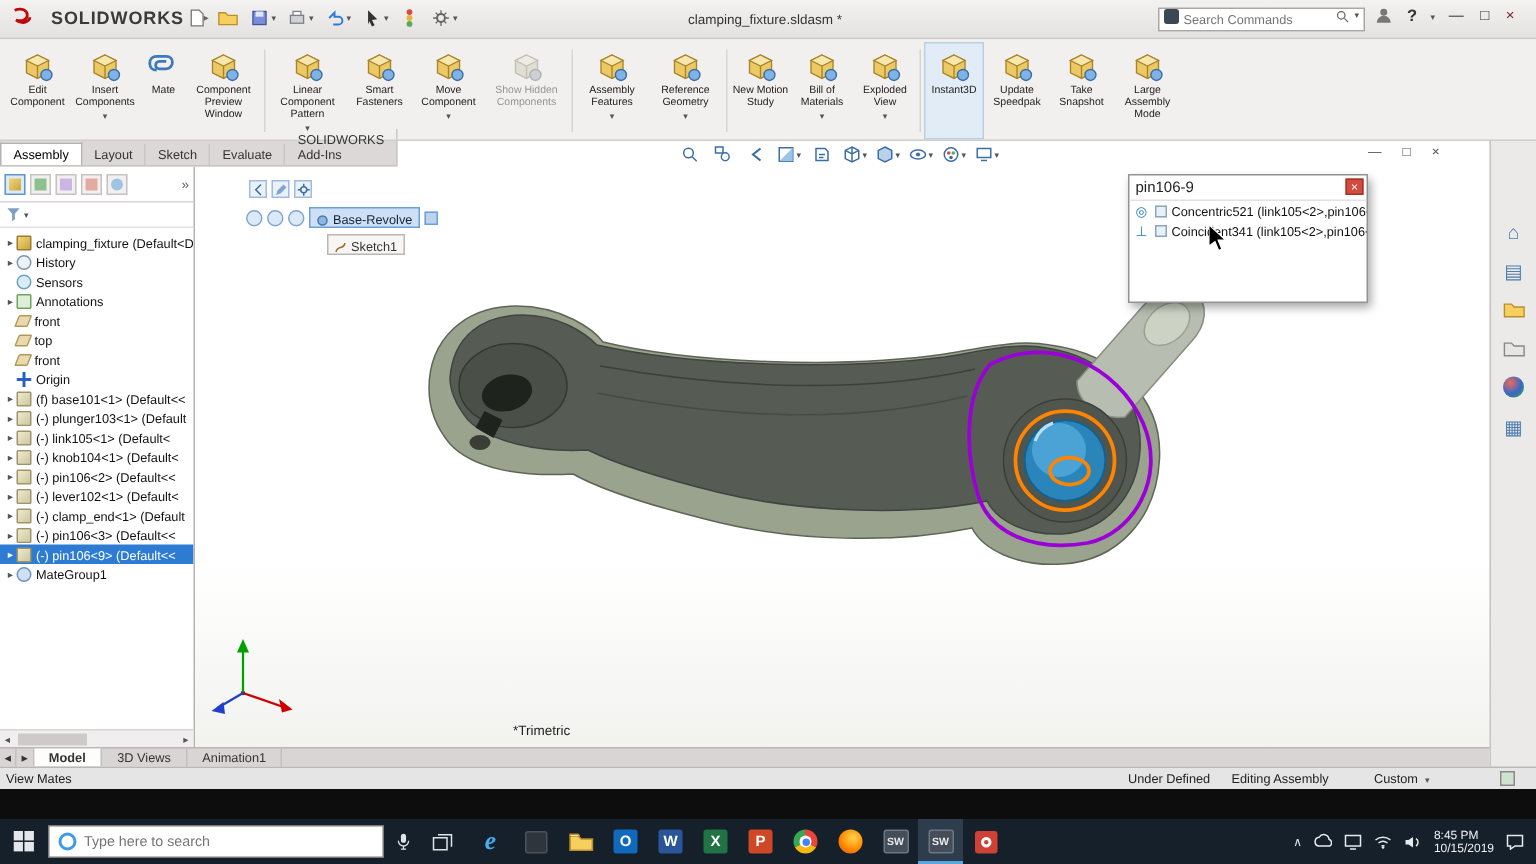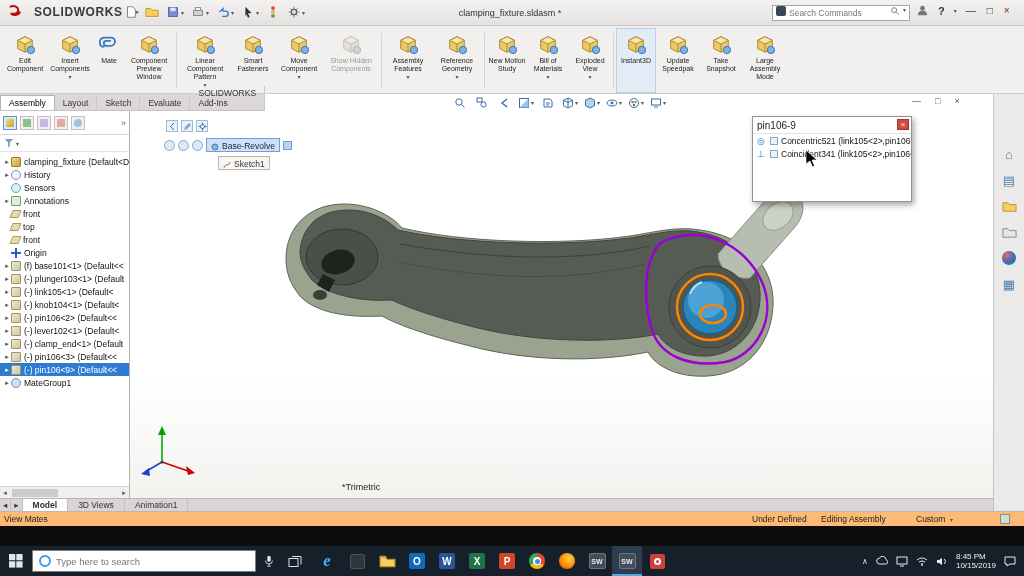--- a/index.html
+++ b/index.html
@@ -88,21 +88,21 @@
   .snav{width:10px;text-align:center}
   
   .taskpane{left:993px;top:94px;width:31px;height:417px;background:#eceae9;border-left:1px solid #c6c3c1;z-index:9}
   .tpicon{width:20px;height:20px;margin:6px auto 0;display:flex;align-items:center;justify-content:center;color:#4d7fae;font-size:13px}
   .tpicon svg{width:15px;height:15px}
   .ball{width:14px;height:14px;border-radius:50%;background:radial-gradient(circle at 35% 30%,#ef6a5a,#3668c8 55%,#2aa05a 90%)}
   
   .btabs{left:0;top:498px;width:993px;height:13px;background:#d8d5d4;border-top:1px solid #b9b6b5;display:flex;align-items:stretch;font-size:8.5px;z-index:11}
   .btab{padding:0 10px;border-right:1px solid #c2bfbe;color:#333;display:flex;align-items:center}
   .btab.on{background:#fdfdfc;font-weight:bold}
-  .statusbar{left:0;top:511px;width:1024px;height:15px;background:#fdba74;border-top:1px solid #bab7b6;font-size:8.5px;color:#222;z-index:11}
+  .statusbar{left:0;top:511px;width:1024px;height:15px;background:#e5e5e5;border-top:1px solid #bab7b6;font-size:8.5px;color:#222;z-index:11}
   .statusbar .sit{position:absolute;top:2px}
   .band{left:0;top:526px;width:1024px;height:20px;background:#0d0d0d;z-index:11}
   
   .taskbar{left:0;top:546px;width:1024px;height:30px;background:#15202b;display:flex;align-items:center;z-index:30}
   .tstart{width:32px;display:flex;justify-content:center;align-items:center;height:30px}
   .tsearch{width:224px;height:22px;background:#fff;border:1px solid #7a7a7a;display:flex;align-items:center;gap:5px;padding:0 6px}
   .tsearch input{border:none;outline:none;flex:1;font-size:9.5px;color:#666;font-family:"Liberation Sans",sans-serif;min-width:0}
   .cring{width:12px;height:12px;border:2px solid #3d9be9;border-radius:50%;flex:none}
   .tbicon{width:26px;height:30px;display:flex;align-items:center;justify-content:center}
   .tapps{display:flex;margin-left:4px}

